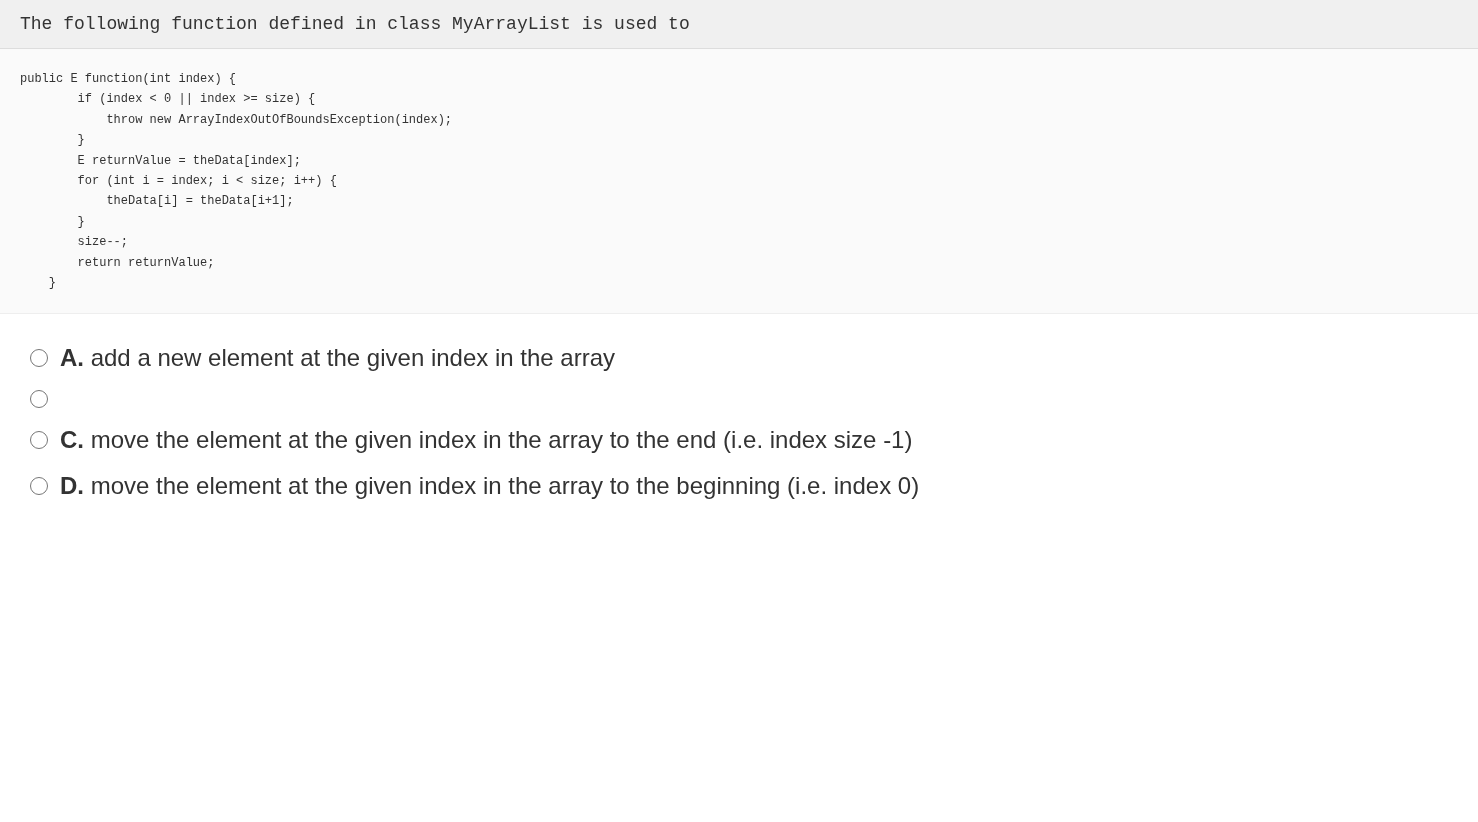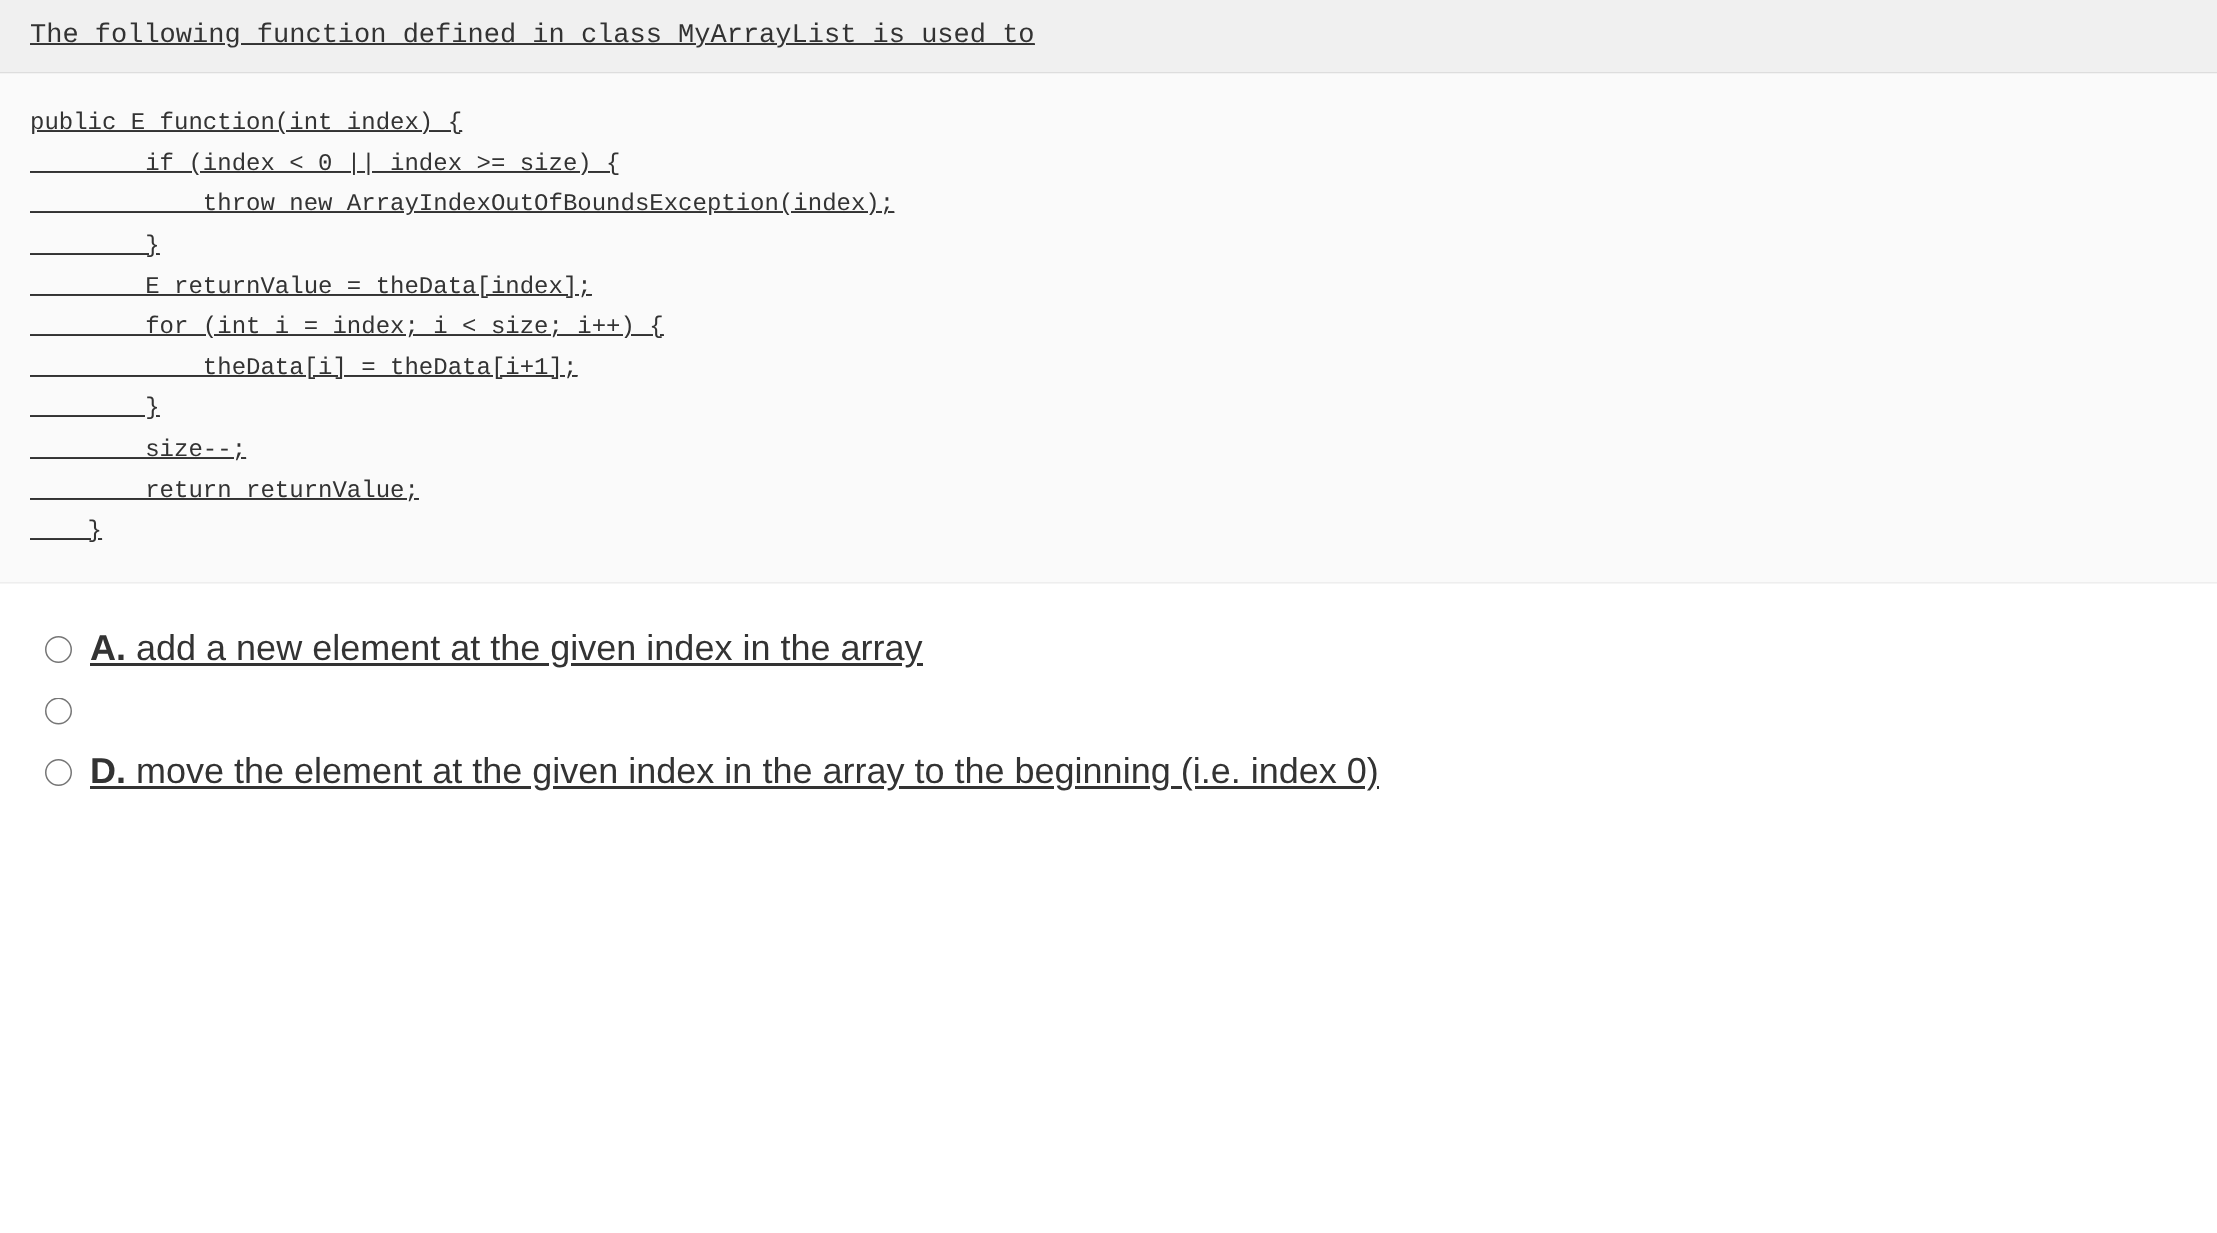--- a/index.html
+++ b/index.html
@@ -1,19 +1,18 @@
 <!DOCTYPE html>
 <html><head>
   <meta charset="utf-8">
   <style>
     * {
       box-sizing: border-box;
       margin: 0;
       padding: 0;
-      text-decoration: underline;
     }
 
     body {
       font-family: Arial, sans-serif;
       background-color: #ffffff;
       color: #333333;
       width: 1478px;
       min-height: 822px;
       padding: 0;
     }
@@ -29,21 +28,21 @@
 
     .code-container {
       background-color: #fafafa;
       padding: 20px 20px 20px 20px;
       margin: 0;
       border-bottom: 1px solid #eee;
     }
 
     .code-block {
       font-family: 'Courier New', Courier, monospace;
-      font-size: 16px;
+      font-size: 12px;
       line-height: 1.7;
       color: #333;
       white-space: pre;
     }
 
     .answers-container {
       padding: 30px 30px;
     }
 
     .answer-item {
@@ -96,16 +95,20 @@
 
 <div class="answers-container">
 <div class="answer-item">
       <input type="radio" name="answer" value="A" style="">
       <span class="answer-label"><strong>A.</strong> add a new element at the given index  in the array</span>
     </div>
     <div class="answer-item">
       <input type="radio" name="answer" value="B" style="">
     </div>
     <div class="answer-item">
+      <input type="radio" name="answer" value="C" style="">
+      <span class="answer-label"><strong>C.</strong> move the element at the given index  in the array  to the end (i.e. index size -1)</span>
+    </div>
+    <div class="answer-item">
       <input type="radio" name="answer" value="D" style="">
       <span class="answer-label"><strong>D.</strong> move the element at the given index  in the array  to the  beginning (i.e. index 0)</span>
     </div>
   </div>
 
 </body></html>

